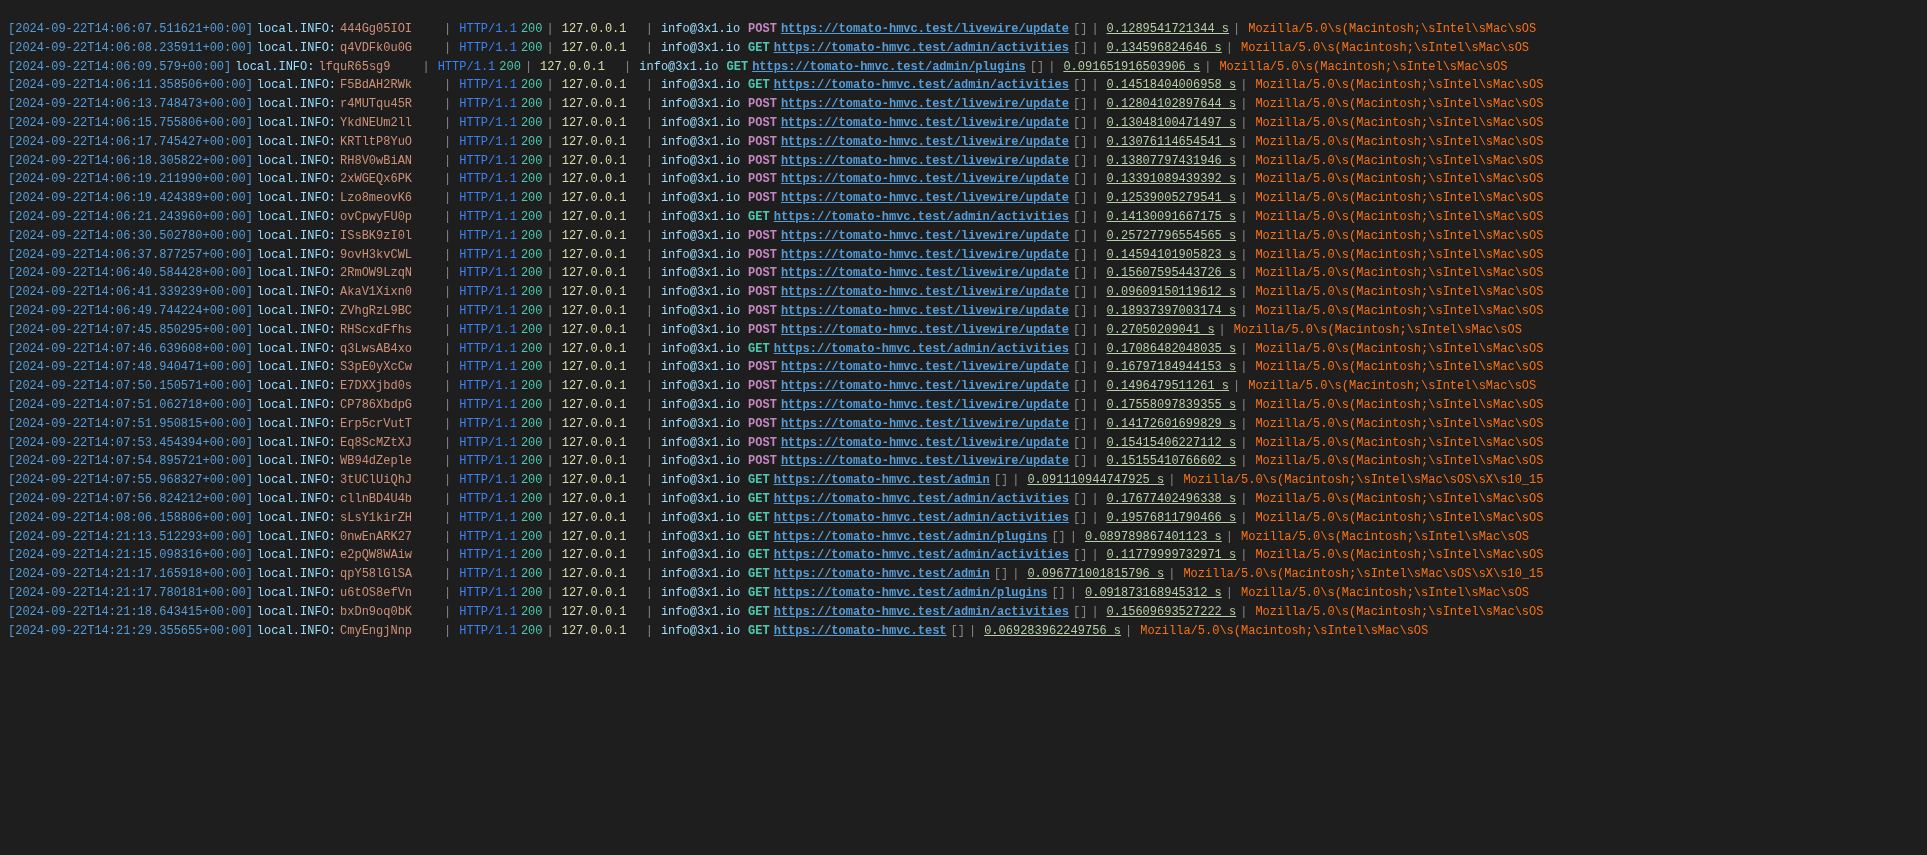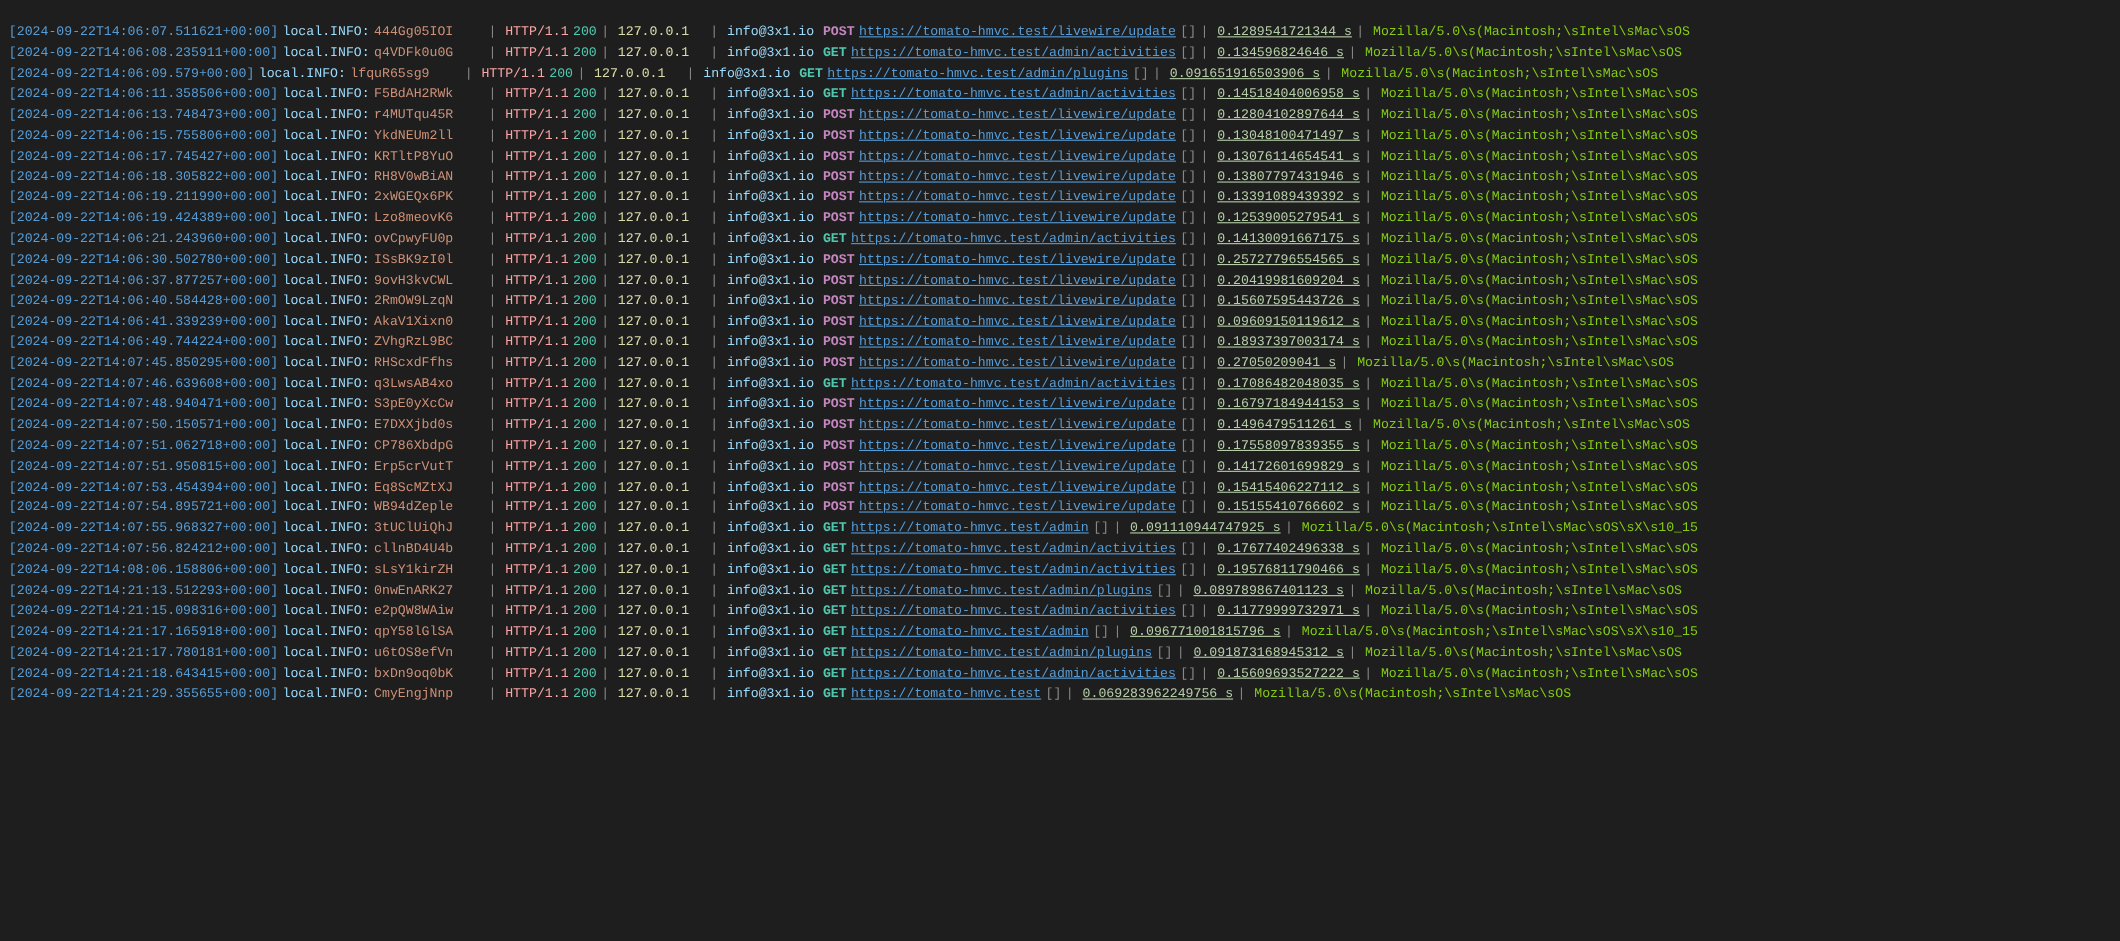--- a/index.html
+++ b/index.html
@@ -37,21 +37,21 @@
     .session-id {
       color: #ce9178;
       margin-left: 4px;
       min-width: 100px;
     }
     .separator {
       color: #888;
       margin: 0 4px;
     }
     .protocol {
-      color: #fca5a5;
+      color: #3b82f6;
       margin-left: 4px;
     }
     .status {
       color: #4ec9b0;
       margin-left: 4px;
     }
     .ip {
       color: #dcdcaa;
       margin-left: 4px;
       min-width: 80px;
@@ -69,36 +69,37 @@
       color: #4ec9b0;
     }
     .method-post {
       color: #c586c0;
     }
     .url-link {
       color: #569cd6;
       text-decoration: underline;
       margin-left: 4px;
       cursor: pointer;
+      font-weight: bold;
     }
     .empty-bracket {
       color: #888;
       margin-left: 4px;
     }
     .timing {
       color: #b5cea8;
       margin-left: 4px;
       text-decoration: underline;
     }
     .pipe {
       color: #888;
       margin: 0 4px;
     }
     .user-agent {
-      color: #84cc16;
+      color: #f97316;
       margin-left: 4px;
       text-align: center;
     }
   </style>
 </head>
 <body>
 
 <div class="log-container">
 <div class="log-line">
     <span class="timestamp">[2024-09-22T14:06:07.511621+00:00]</span>
@@ -336,21 +337,21 @@
     <span class="protocol"> HTTP/1.1</span>
     <span class="status"> 200</span>
     <span class="separator"> |</span>
     <span class="ip"> 127.0.0.1</span>
     <span class="separator"> |</span>
     <span class="domain"> info@3x1.io</span>
     <span class="method method-post"> POST</span>
     <a class="url-link" href="#">https://tomato-hmvc.test/livewire/update</a>
     <span class="empty-bracket"> []</span>
     <span class="pipe">|</span>
-    <span class="timing"> 0.20419981609204 s</span>
+    <span class="timing"> 0.14594101905823 s</span>
     <span class="pipe">|</span>
     <span class="user-agent"> Mozilla/5.0\s(Macintosh;\sIntel\sMac\sOS</span>
   </div>
     <div class="log-line">
     <span class="timestamp">[2024-09-22T14:06:40.584428+00:00]</span>
     <span class="level">local.INFO:</span>
     <span class="session-id">2RmOW9LzqN</span>
     <span class="separator"> |</span>
     <span class="protocol"> HTTP/1.1</span>
     <span class="status"> 200</span>

